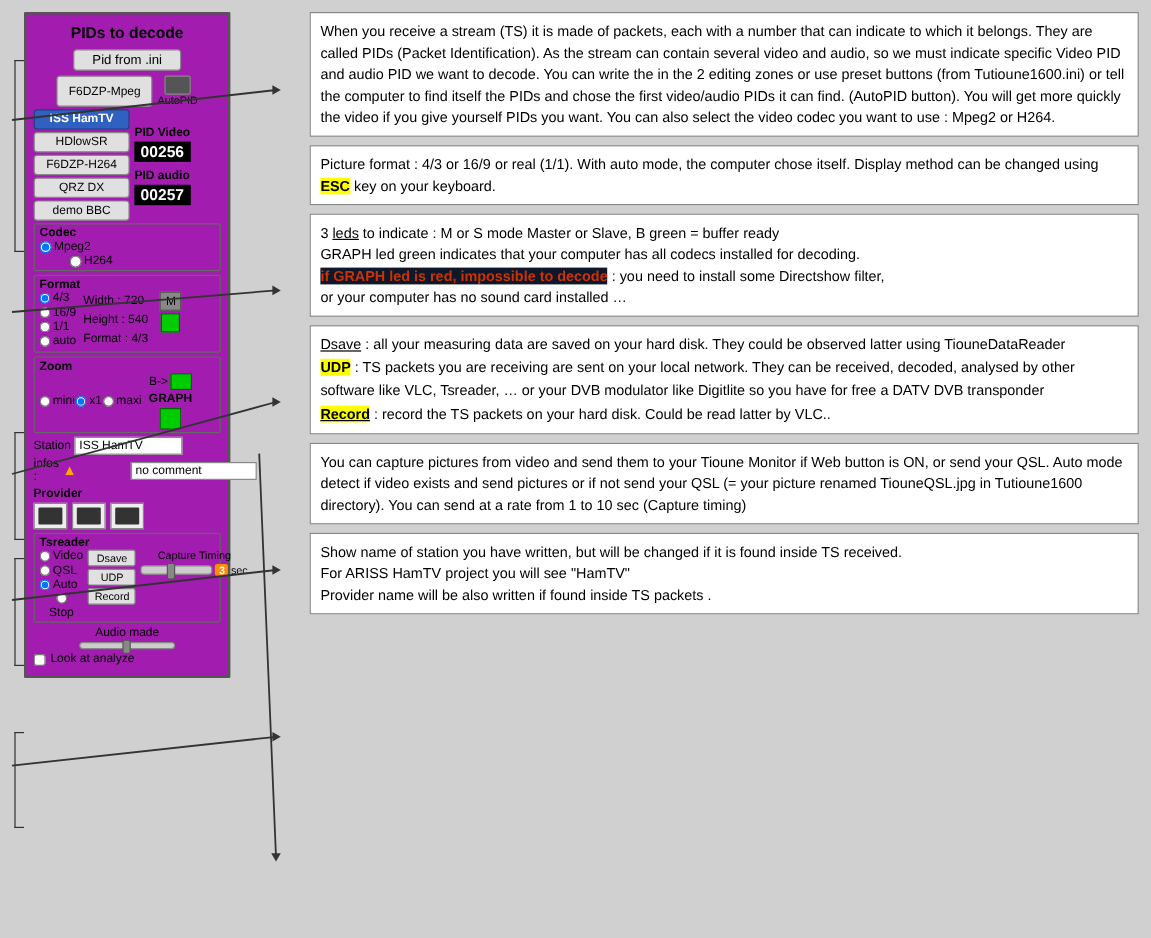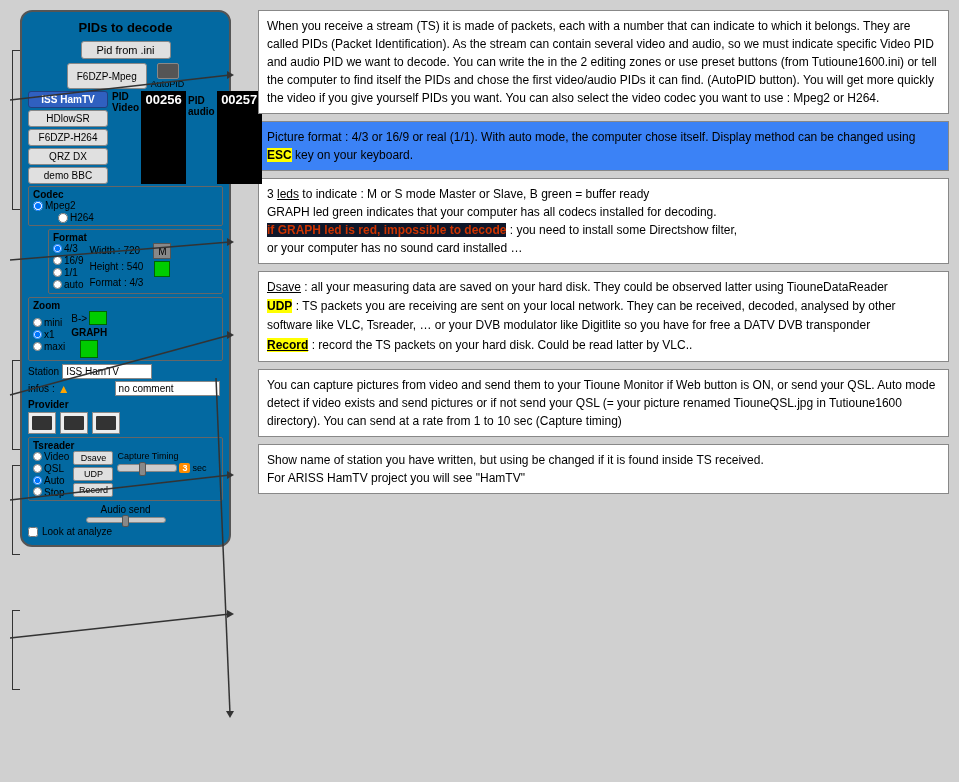--- a/index.html
+++ b/index.html
@@ -7,25 +7,25 @@
       background: #d0d0d0;
       font-family: Arial, sans-serif;
       font-size: 12px;
       width: 959px;
       height: 782px;
       position: relative;
       overflow: hidden;
     }
 
     .device-panel {
-      background: #0369a1;
+      background: #a21caf;
       border: 2px solid #555;
-      border-radius: 12px;
+      border-radius: 1px;
       padding: 8px 6px;
-      width: 211px;
+      width: 172px;
       margin-left: 10px;
     }
 
     .panel-title {
       text-align: center;
       font-weight: bold;
       font-size: 13px;
       margin-bottom: 6px;
       color: #000;
     }
@@ -98,21 +98,21 @@
       </div>
 
       <div style="display:flex; gap:4px; margin-bottom:2px;">
         <div style="display:flex; flex-direction:column; gap:2px;">
           <button class="btn btn-blue" style="width:80px; font-size:10px; font-weight:bold;">ISS HamTV</button>
           <button class="btn" style="width:80px; font-size:10px;">HDlowSR</button>
           <button class="btn" style="width:80px; font-size:10px;">F6DZP-H264</button>
           <button class="btn" style="width:80px; font-size:10px;">QRZ DX</button>
           <button class="btn" style="width:80px; font-size:10px;">demo BBC</button>
         </div>
-        <div style="display:flex; flex-direction:row; gap:2px;justify-content:center;">
+        <div style="display:flex; flex-direction:column; gap:2px;justify-content:center;">
           <div style="font-size:10px; font-weight:bold;">PID Video</div>
           <div style="background:#000; color:#fff; font-size:13px; font-weight:bold; padding:1px 4px; min-width:45px; text-align:center;">00256</div>
           <div style="font-size:10px; font-weight:bold; margin-top:4px;">PID audio</div>
           <div style="background:#000; color:#fff; font-size:13px; font-weight:bold; padding:1px 4px; min-width:45px; text-align:center;">00257</div>
         </div>
       </div>
 
       <div style="border:1px solid #666; padding:2px 4px; margin-bottom:3px; border-radius:2px;">
         <div style="font-size:10px; font-weight:bold;">Codec</div>
         <div style="display:flex; flex-direction:column; gap:1px;">
@@ -120,21 +120,21 @@
             <input type="radio" name="codec" checked="" style="width: 10px; height: 10px;">
             <span>Mpeg2</span>
           </label>
           <label style="font-size:10px; display:flex; align-items:center; gap:2px;padding-left:25px;">
             <input type="radio" name="codec" style="width: 10px; height: 10px;">
             <span>H264</span>
           </label>
         </div>
       </div>
 
-      <div style="border:1px solid #666; padding:2px 4px; margin-bottom:3px; border-radius:2px; font-size:10px;margin-left:20px;">
+      <div style="border:1px solid #666; padding:2px 4px; margin-bottom:3px; border-radius:2px; font-size:10px;">
         <div style="font-weight:bold;">Format</div>
         <div style="display:flex; gap:6px;">
           <div style="display:flex; flex-direction:column; gap:1px;">
             <label style="display:flex; align-items:center; gap:2px;">
                 <input type="radio" name="format" checked="" style="width: 9px; height: 9px;">
                 <span>4/3</span>
               </label>
             <label style="display:flex; align-items:center; gap:2px;">
                 <input type="radio" name="format" style="width: 9px; height: 9px;">
                 <span>16/9</span>
@@ -157,21 +157,21 @@
           <div style="display:flex; flex-direction:column; align-items:center; gap:2px; margin-left:4px;">
             <div style="background:#888; border:1px solid #555; font-size:10px; width:18px; height:16px; text-align:center; line-height:16px;">M</div>
             <div style="width:16px; height:16px; background:#00cc00; border:1px solid #006600;"></div>
           </div>
         </div>
       </div>
 
       <div style="border:1px solid #666; padding:2px 4px; margin-bottom:3px; border-radius:2px; font-size:10px;">
         <div style="font-weight:bold;">Zoom</div>
         <div style="display:flex; gap:6px; align-items:center;">
-          <div style="display:flex; flex-direction:column; gap:1px;">
+          <div style="display:flex; flex-direction:row; gap:1px;">
             <label style="display:flex; align-items:center; gap:2px;">
                 <input type="radio" name="zoom" style="width: 9px; height: 9px;">
                 <span>mini</span>
               </label>
             <label style="display:flex; align-items:center; gap:2px;">
                 <input type="radio" name="zoom" checked="" style="width: 9px; height: 9px;">
                 <span>x1</span>
               </label>
             <label style="display:flex; align-items:center; gap:2px;">
                 <input type="radio" name="zoom" style="width: 9px; height: 9px;">
@@ -222,47 +222,47 @@
                 <span>Video</span>
               </label>
             <label style="display:flex; align-items:center; gap:2px;">
                 <input type="radio" name="capture" style="width: 9px; height: 9px;">
                 <span>QSL</span>
               </label>
             <label style="display:flex; align-items:center; gap:2px;">
                 <input type="radio" name="capture" checked="" style="width: 9px; height: 9px;">
                 <span>Auto</span>
               </label>
-            <label style="display:flex; align-items:flex-start; gap:2px;">
+            <label style="display:flex; align-items:center; gap:2px;flex-direction:column;">
                 <input type="radio" name="capture" style="width: 9px; height: 9px;">
                 <span>Stop</span>
               </label>
           </div>
 
           <div style="display:flex; flex-direction:column; gap:2px; align-items:center;">
             <button style="font-size:9px; background:#e0e0e0; border:1px solid #888; border-radius:2px; padding:1px 3px; cursor:pointer; width:40px;">Dsave</button>
             <button style="font-size:9px; background:#e0e0e0; border:1px solid #888; border-radius:2px; padding:1px 3px; cursor:pointer; width:40px;">UDP</button>
             <button style="font-size:9px; background:#e0e0e0; border:1px solid #888; border-radius:2px; padding:1px 3px; cursor:pointer; width:40px;">Record</button>
           </div>
 
-          <div style="display:flex; flex-direction:column; font-size:9px; gap:2px;">
+          <div style="display:flex; flex-direction:column; font-size:9px; gap:2px;align-items:center;">
             <div>Capture Timing</div>
             <div style="display:flex; align-items:center; gap:2px;">
               <div style="width:60px; height:8px; background:#ccc; border:1px solid #888; border-radius:3px; position:relative;">
                 <div style="position:absolute; left:35%; top:-3px; width:7px; height:14px; background:#888; border:1px solid #555; border-radius:2px;"></div>
               </div>
               <span style="background:#ff8c00; color:#fff; font-weight:bold; padding:0 3px; border-radius:2px;">3</span>
               <span>sec</span>
             </div>
           </div>
         </div>
       </div>
 
       <div style="text-align:center; font-size:10px; margin-bottom:3px;">
-        <div>Audio send</div>
+        <div>Audio made</div>
         <div style="width:80px; height:6px; background:#ccc; border:1px solid #888; border-radius:3px; margin:2px auto; position:relative;">
           <div style="position:absolute; left:45%; top:-3px; width:7px; height:12px; background:#888; border:1px solid #555; border-radius:2px;"></div>
         </div>
       </div>
 
       <div style="display:flex; align-items:center; gap:4px; font-size:10px;">
         <input type="checkbox" style="width: 10px; height: 10px;">
         <span>Look at analyze</span>
       </div>
 
@@ -274,21 +274,21 @@
     <div style="position:absolute; left:2px; top:600px; width:8px; height:80px; border-left:1.5px solid #333; border-top:1.5px solid #333; border-bottom:1.5px solid #333;"></div>
 
   </div>
 
   <div style="flex:1; display:flex; flex-direction:column; gap:7px;">
 
     <div style="background:#fff; border:1.5px solid #888; padding:6px 8px; font-size:12px; line-height:1.5; position:relative;">
       <p>When you receive a stream (TS) it is made of packets, each with a number that can indicate to which it belongs. They are called PIDs (Packet Identification). As the stream can contain several video and audio, so we must indicate specific Video PID and audio PID we want to decode. You can write the in the 2 editing zones or use preset buttons (from Tutioune1600.ini) or tell the computer to find itself the PIDs and chose the first video/audio PIDs it can find. (AutoPID button). You will get more quickly the video if you give yourself PIDs you want. You can also select the video codec you want to use : Mpeg2 or H264.</p>
     </div>
 
-    <div style="background:#3b82f6; border:1.5px solid #888; padding:6px 8px; font-size:12px; line-height:1.5;">
+    <div style="background:#ffffff; border:1.5px solid #888; padding:6px 8px; font-size:12px; line-height:1.5;">
       <p>Picture format : 4/3 or 16/9 or real (1/1). With auto mode, the computer chose itself. Display method can be changed using <span style="background:yellow; font-weight:bold;">ESC</span> key on your keyboard.</p>
     </div>
 
     <div style="background:#fff; border:1.5px solid #888; padding:6px 8px; font-size:12px; line-height:1.5;">
       <p>3 <span style="text-decoration:underline;">leds</span> to indicate : M or S mode Master or Slave, B green = buffer ready</p>
       <p>GRAPH led green indicates that your computer has all codecs installed for decoding.</p>
       <p><span style="color:#cc3300; background:#0f172a; font-weight:bold;">if GRAPH led is red, impossible to decode</span> : you need to install some Directshow filter,</p>
       <p>or your computer has no sound card installed …</p>
     </div>
 
@@ -296,22 +296,23 @@
       <p><span style="text-decoration:underline;">Dsave</span> : all your measuring data are saved on your hard disk. They could be observed latter using TiouneDataReader</p>
       <p><span style="background:yellow; font-weight:bold;">UDP</span> : TS packets you are receiving are sent on your local network. They can be received, decoded, analysed by other software like VLC, Tsreader, … or your DVB modulator like Digitlite so you have for free a DATV DVB transponder</p>
       <p><span style="text-decoration:underline; background:yellow; font-weight:bold;">Record</span> : record the TS packets on your hard disk. Could be read latter by VLC..</p>
     </div>
 
     <div style="background:#fff; border:1.5px solid #888; padding:6px 8px; font-size:12px; line-height:1.5;">
       <p>You can capture pictures from video and send them to your Tioune Monitor if Web button is ON, or send your QSL. Auto mode detect if video exists and send pictures or if not send your QSL (= your picture renamed TiouneQSL.jpg in Tutioune1600 directory). You can send at a rate from 1 to 10 sec (Capture timing)</p>
     </div>
 
     <div style="background:#fff; border:1.5px solid #888; padding:6px 8px; font-size:12px; line-height:1.5;">
-      <p>Show name of station you have written, but using be changed if it is found inside TS received.</p>
+      <p>Show name of station you have written, but will be changed if it is found inside TS received.</p>
       <p>For ARISS HamTV project you will see "HamTV"</p>
+      <p>Provider name will be also written if found inside TS packets .</p>
     </div>
 
   </div>
 
 </div>
 
 <svg style="position:absolute; top:0; left:0; width:959px; height:782px; pointer-events:none; overflow:visible;">
 
   <line x1="10" y1="100" x2="230" y2="75" stroke="#333" stroke-width="1.5"></line>
   <polygon points="227,71 234,75 227,79" fill="#333"></polygon>

